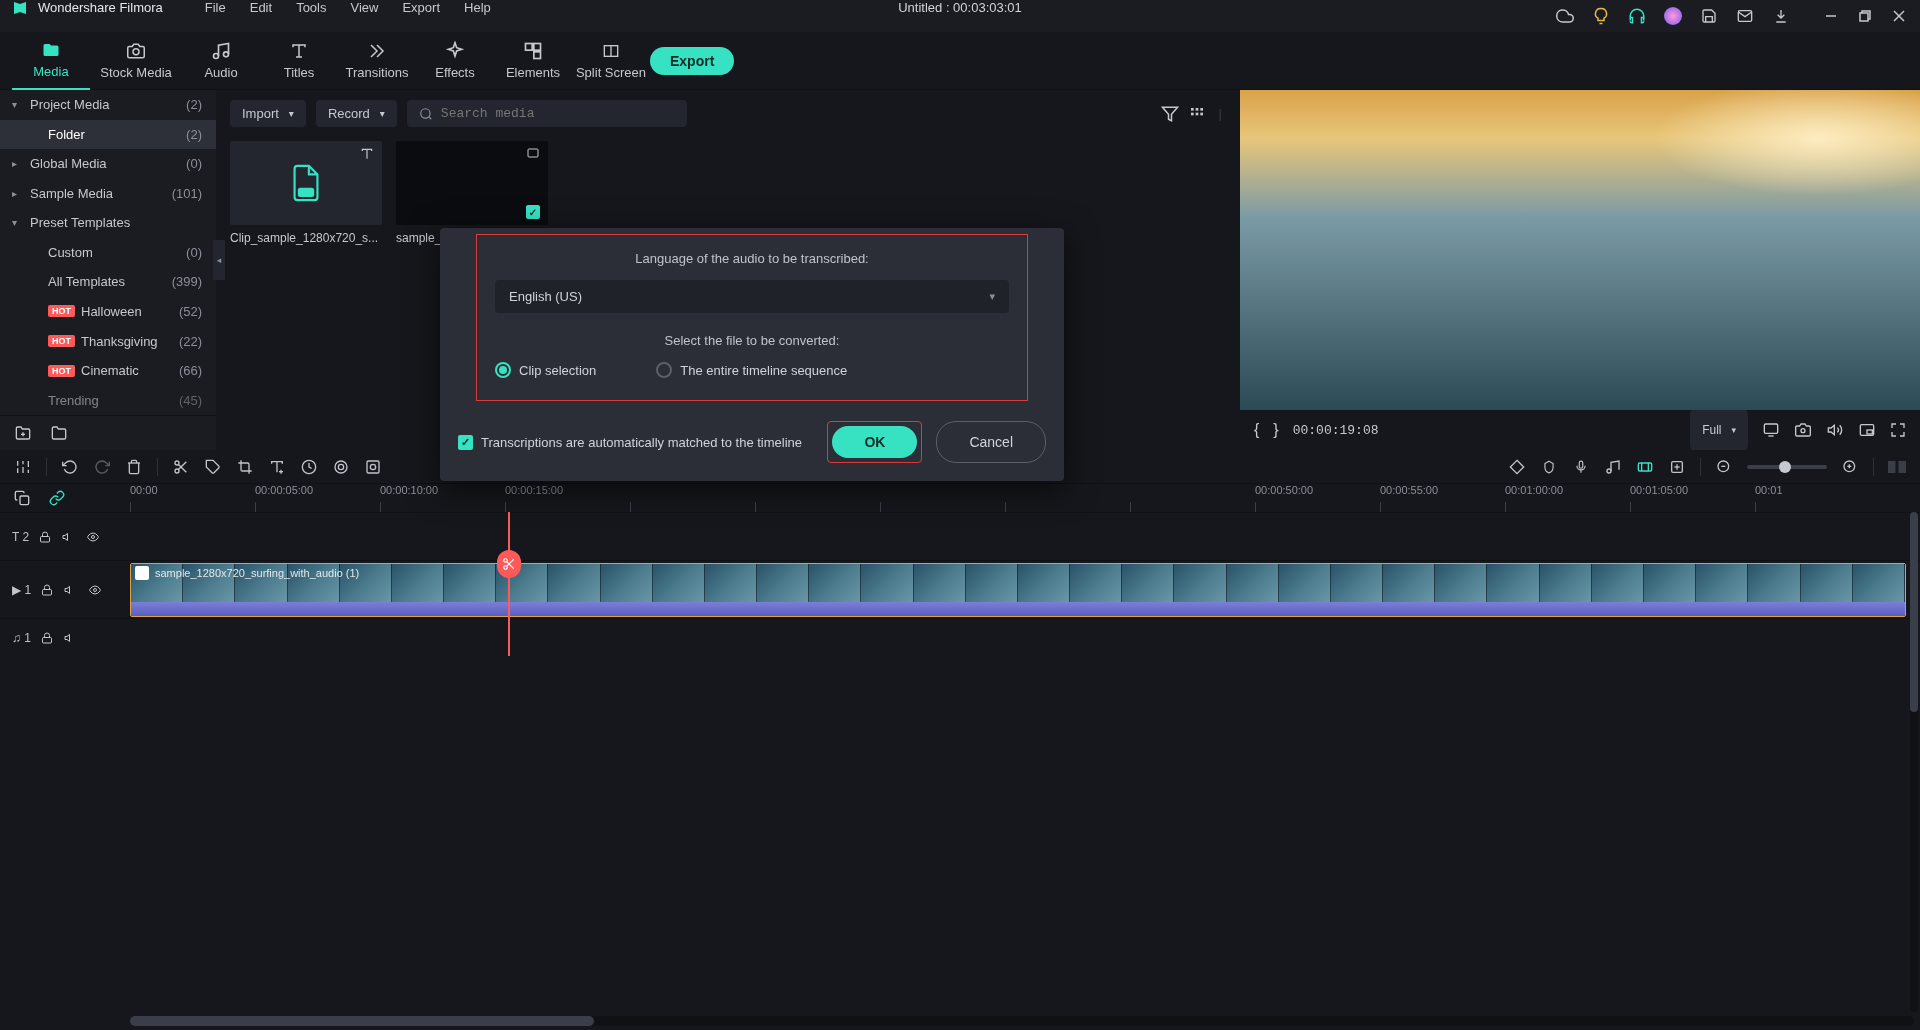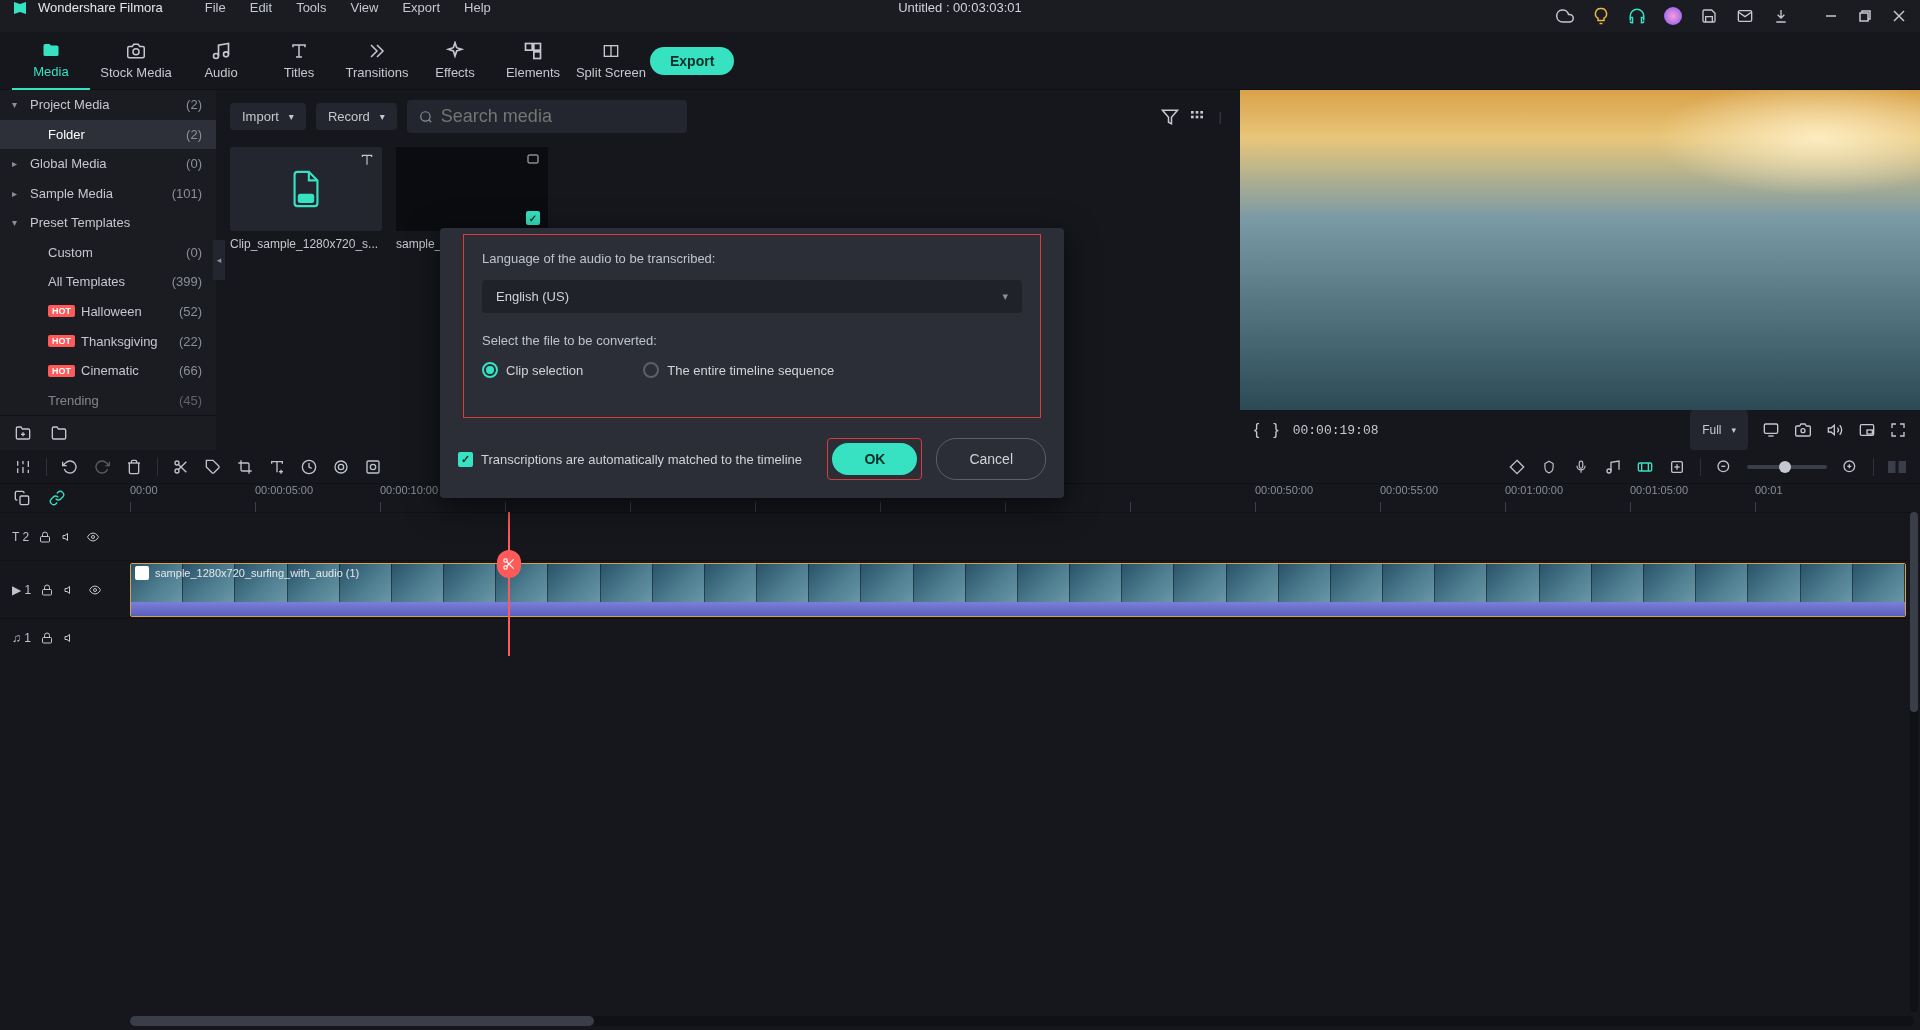--- a/index.html
+++ b/index.html
@@ -37,21 +37,21 @@
 .sidebar .row.sub { padding-left: 48px; }
 .sidebar .row.sel { background: #2d3038; color: #fff; }
 .sidebar .row .hot { background: #ff5a5a; color: #fff; font-size: 9px; padding: 1px 4px; border-radius: 2px; margin-right: 6px; font-weight: 700; }
 .sidebar .bottom { margin-top: auto; height: 38px; display: flex; align-items: center; gap: 18px; padding: 0 14px; border-top: 1px solid #0f1115; }
 
 
 .browser { flex: 1; background: #15171c; padding: 10px 14px; position: relative; }
 .browser .toolbar { display: flex; align-items: center; gap: 10px; margin-bottom: 14px; }
 .browser .dd { background: #23262e; border-radius: 4px; padding: 6px 12px; display: flex; align-items: center; gap: 10px; color: #c5c8ce; font-size: 13px; cursor: pointer; }
 .browser .search { flex: 1; max-width: 280px; background: #23262e; border-radius: 4px; padding: 6px 12px; display: flex; align-items: center; gap: 8px; color: #8a8f99; }
-.browser .search input { background: none; border: none; outline: none; color: #c5c8ce; font-size: 18px; flex: 1; }
+.browser .search input { background: none; border: none; outline: none; color: #c5c8ce; font-size: 13px; flex: 1; font-family: Liberation Mono, monospace; }
 .browser .thumbs { display: flex; gap: 14px; }
 .browser .thumb { width: 152px; }
 .browser .thumb .box { width: 152px; height: 84px; background: #23262e; border-radius: 2px; display: flex; align-items: center; justify-content: center; position: relative; }
 .browser .thumb .box.import { border: none; }
 .browser .thumb .cap { margin-top: 6px; font-size: 12px; color: #c5c8ce; white-space: nowrap; overflow: hidden; text-overflow: ellipsis; }
 .browser .collapse { position: absolute; left: -3px; top: 150px; width: 12px; height: 40px; background: #23262e; display: flex; align-items: center; justify-content: center; font-size: 9px; color: #8a8f99; cursor: pointer; }
 
 
 .preview { width: 680px; background: #000; position: relative; }
 .preview .img { width: 100%; height: 320px; background: linear-gradient(180deg, #d9a24a 0%, #e8c67a 15%, #7a9aa5 40%, #2b4a56 100%); position: relative; overflow: hidden; }
@@ -94,21 +94,21 @@
 
 .hscroll { position: absolute; left: 130px; right: 6px; bottom: 4px; height: 10px; background: #0f1115; border-radius: 5px; }
 .hscroll .thumb { position: absolute; left: 0; width: 26%; height: 100%; background: #3a3e48; border-radius: 5px; }
 .vscroll { position: absolute; right: 2px; top: 62px; bottom: 18px; width: 8px; background: #0f1115; border-radius: 4px; }
 .vscroll .thumb { position: absolute; top: 0; height: 40%; width: 100%; background: #3a3e48; border-radius: 4px; }
 
 
 .dialog { position: absolute; left: 440px; top: 228px; width: 624px; background: #2b2e36; border-radius: 4px; box-shadow: 0 8px 32px rgba(0,0,0,.6); z-index: 50; padding-bottom: 18px; }
 .dialog .dtitle { display: flex; align-items: center; padding: 12px 18px; color: #d0d3d9; font-size: 14px; }
 .dialog .dtitle .x { margin-left: auto; cursor: pointer; font-size: 18px; color: #aeb2bb; }
-.dialog .redbox { margin: 6px 23px; border: 1px solid #d93a3a; padding: 16px 18px 39px; }
+.dialog .redbox { margin: 6px 36px; border: 1px solid #d93a3a; padding: 16px 18px 22px; text-align: center; }
 .dialog .lbl { color: #bfc3cb; font-size: 13px; margin-bottom: 14px; }
 .dialog .select { background: #1f2228; border-radius: 4px; padding: 9px 14px; display: flex; align-items: center; color: #d0d3d9; font-size: 13px; cursor: pointer; margin-bottom: 20px; }
 .dialog .select .chev { margin-left: auto; font-size: 11px; color: #8a8f99; }
 .dialog .radios { display: flex; gap: 60px; margin-top: 14px; }
 .dialog .radio { display: flex; align-items: center; gap: 8px; color: #d0d3d9; font-size: 13px; cursor: pointer; }
 .dialog .radio .r { width: 16px; height: 16px; border-radius: 50%; border: 2px solid #5a5f6b; }
 .dialog .radio.sel .r { border-color: #37e2c3; }
 .dialog .radio.sel .r::after { content: ""; display: block; width: 8px; height: 8px; margin: 2px; border-radius: 50%; background: #37e2c3; }
 .dialog .foot { display: flex; align-items: center; padding: 14px 18px 0; gap: 14px; }
 .dialog .chk { display: flex; align-items: center; gap: 8px; color: #d0d3d9; font-size: 13px; }

